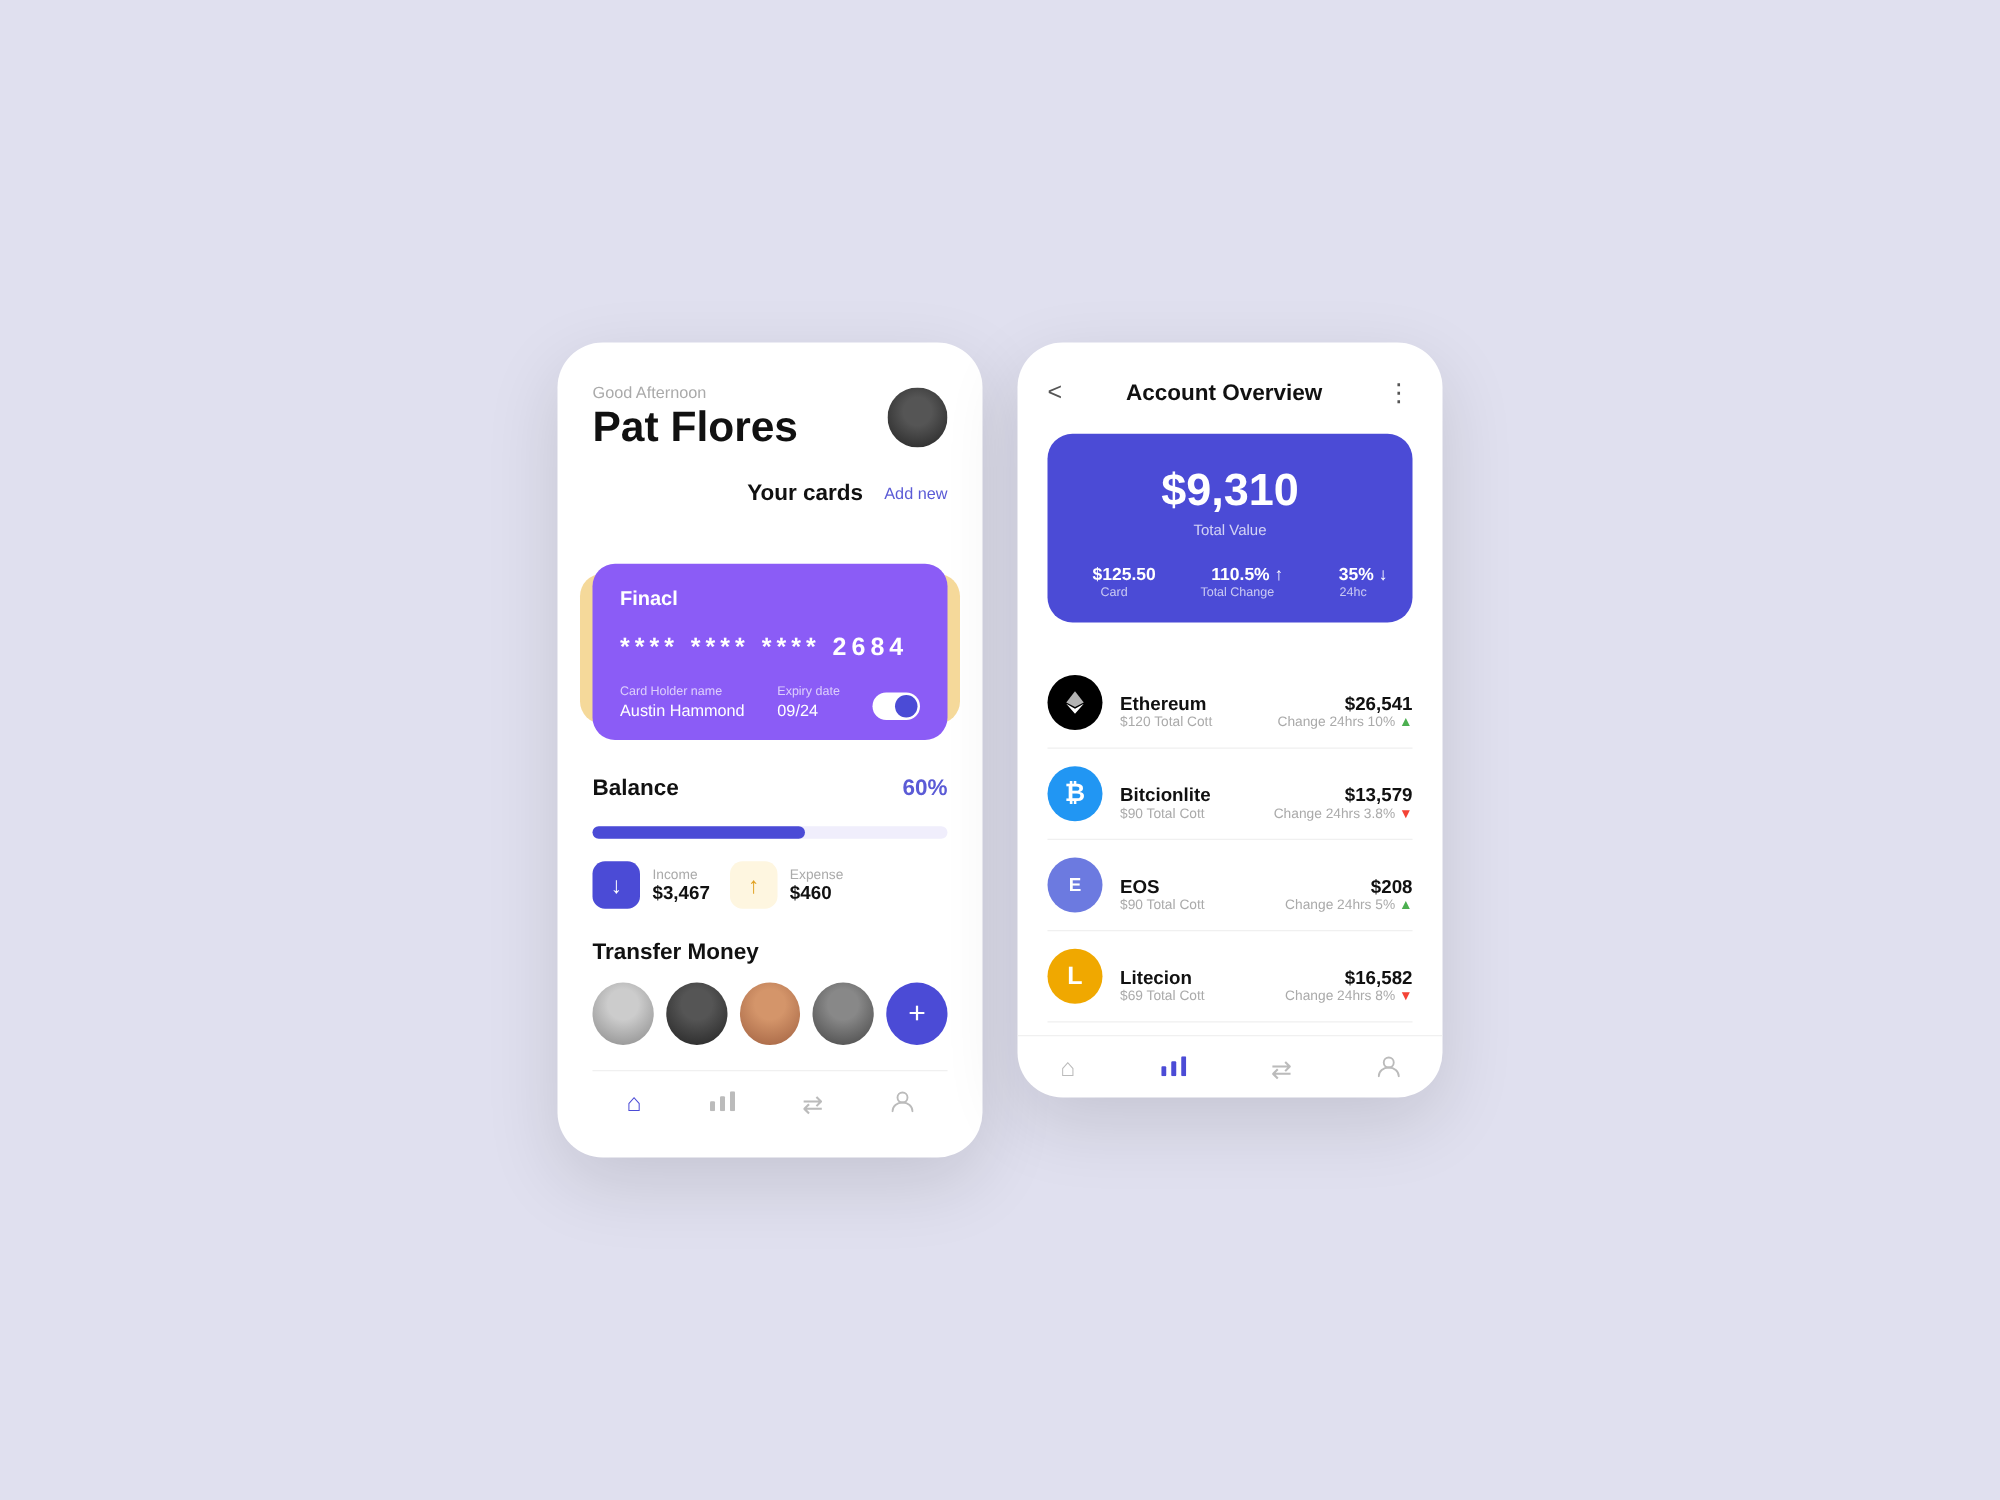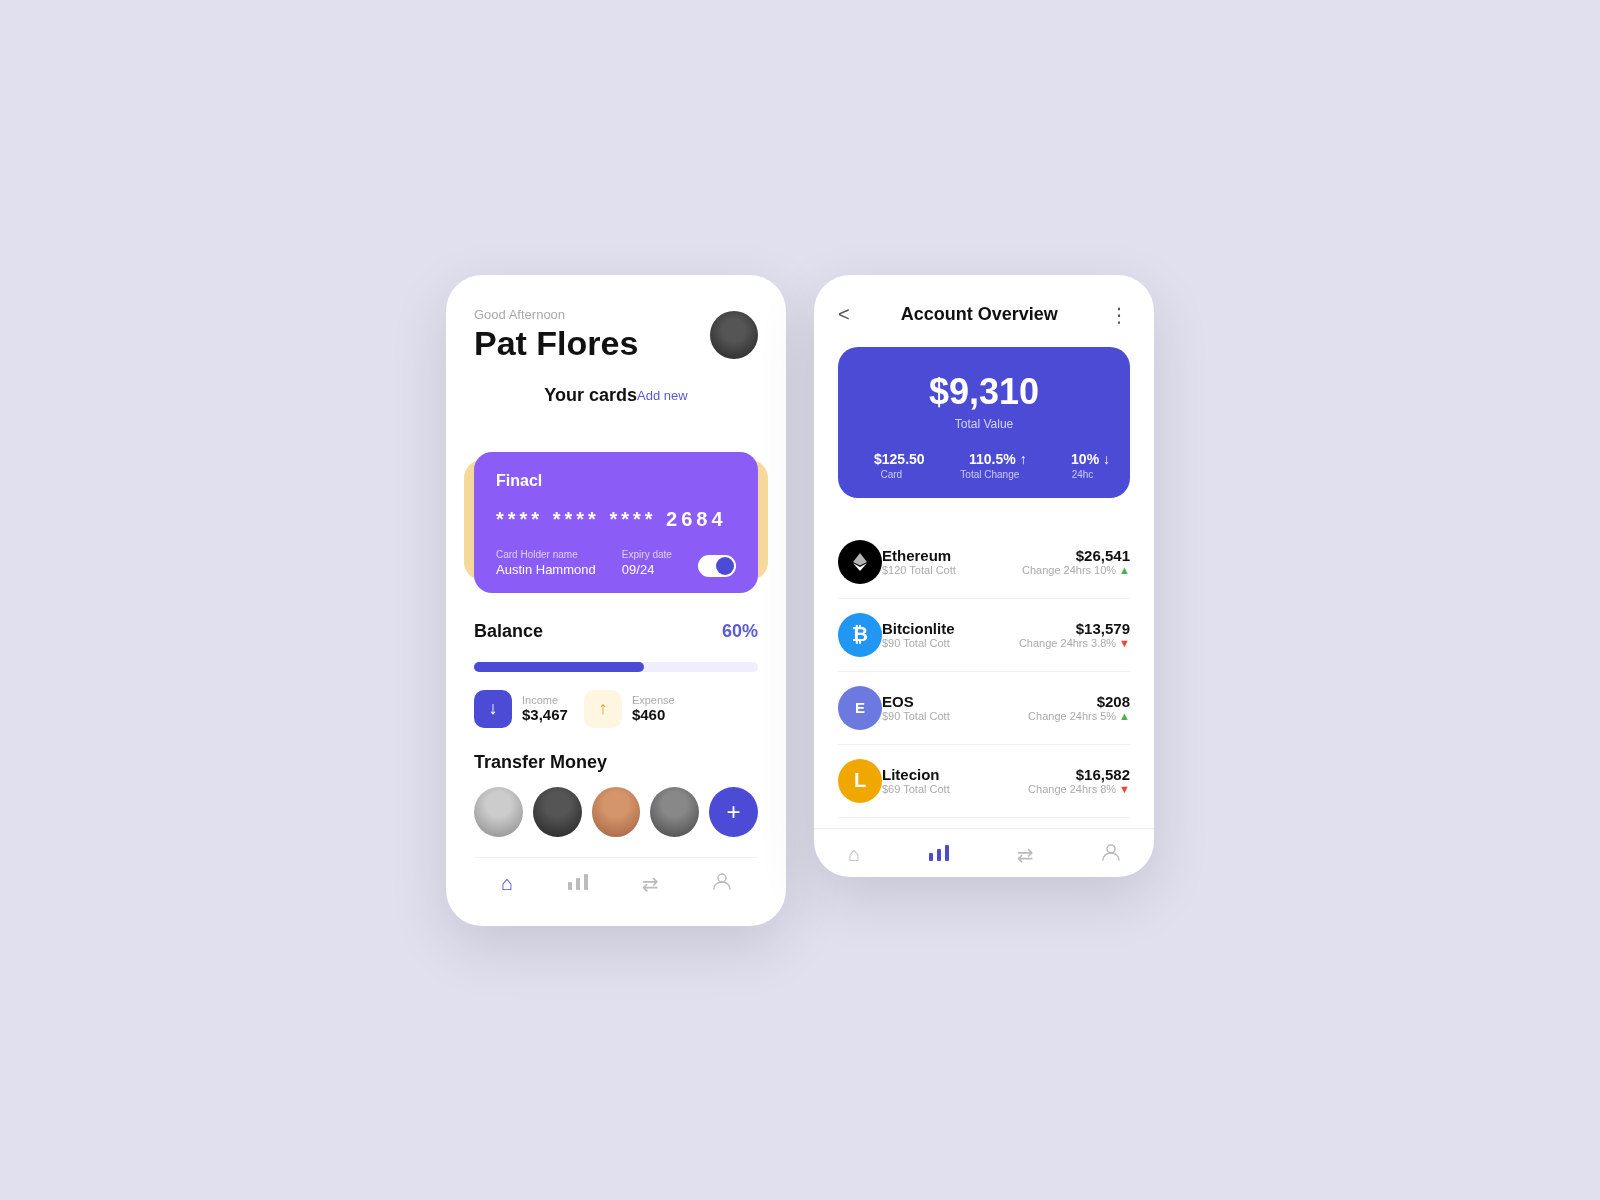--- a/index.html
+++ b/index.html
@@ -60,23 +60,24 @@
     }
     .avatar-img {
       width: 100%;
       height: 100%;
       background: radial-gradient(circle at 50% 40%, #555 30%, #222 100%);
     }
 
     
     .section-row {
       display: flex;
-      justify-content: center;
+      justify-content: flex-end;
       align-items: center;
       margin-bottom: 14px;
+      gap: 17px;
     }
     .section-title {
       font-size: 18px;
       font-weight: 700;
       color: #111;
     }
     .add-new {
       font-size: 13px;
       color: #5b5bd6;
       cursor: pointer;
@@ -331,24 +332,24 @@
       color: rgba(255,255,255,0.7);
       margin-top: 2px;
     }
 
     
     .crypto-list {
       padding: 0 24px;
     }
     .crypto-item {
       display: flex;
-      align-items: center;
+      align-items: flex-end;
       padding: 14px 0;
       border-bottom: 1px solid #f0f0f0;
-      gap: 0;
+      gap: 14px;
     }
     .crypto-icon {
       width: 44px;
       height: 44px;
       border-radius: 50%;
       display: flex;
       align-items: center;
       justify-content: center;
       font-size: 20px;
       font-weight: 700;
@@ -512,21 +513,21 @@
         <div class="portfolio-stats">
           <div class="stat-item">
             <div class="stat-value">$125.50</div>
             <div class="stat-sub">Card</div>
           </div>
           <div class="stat-item">
             <div class="stat-value">110.5% ↑</div>
             <div class="stat-sub">Total Change</div>
           </div>
           <div class="stat-item">
-            <div class="stat-value">10% ↓</div>
+            <div class="stat-value">35% ↓</div>
             <div class="stat-sub">24hc</div>
           </div>
         </div>
       </div>
     </div>
 
     <div class="crypto-list">
 
       <div class="crypto-item">
         <div class="crypto-icon eth-icon">

